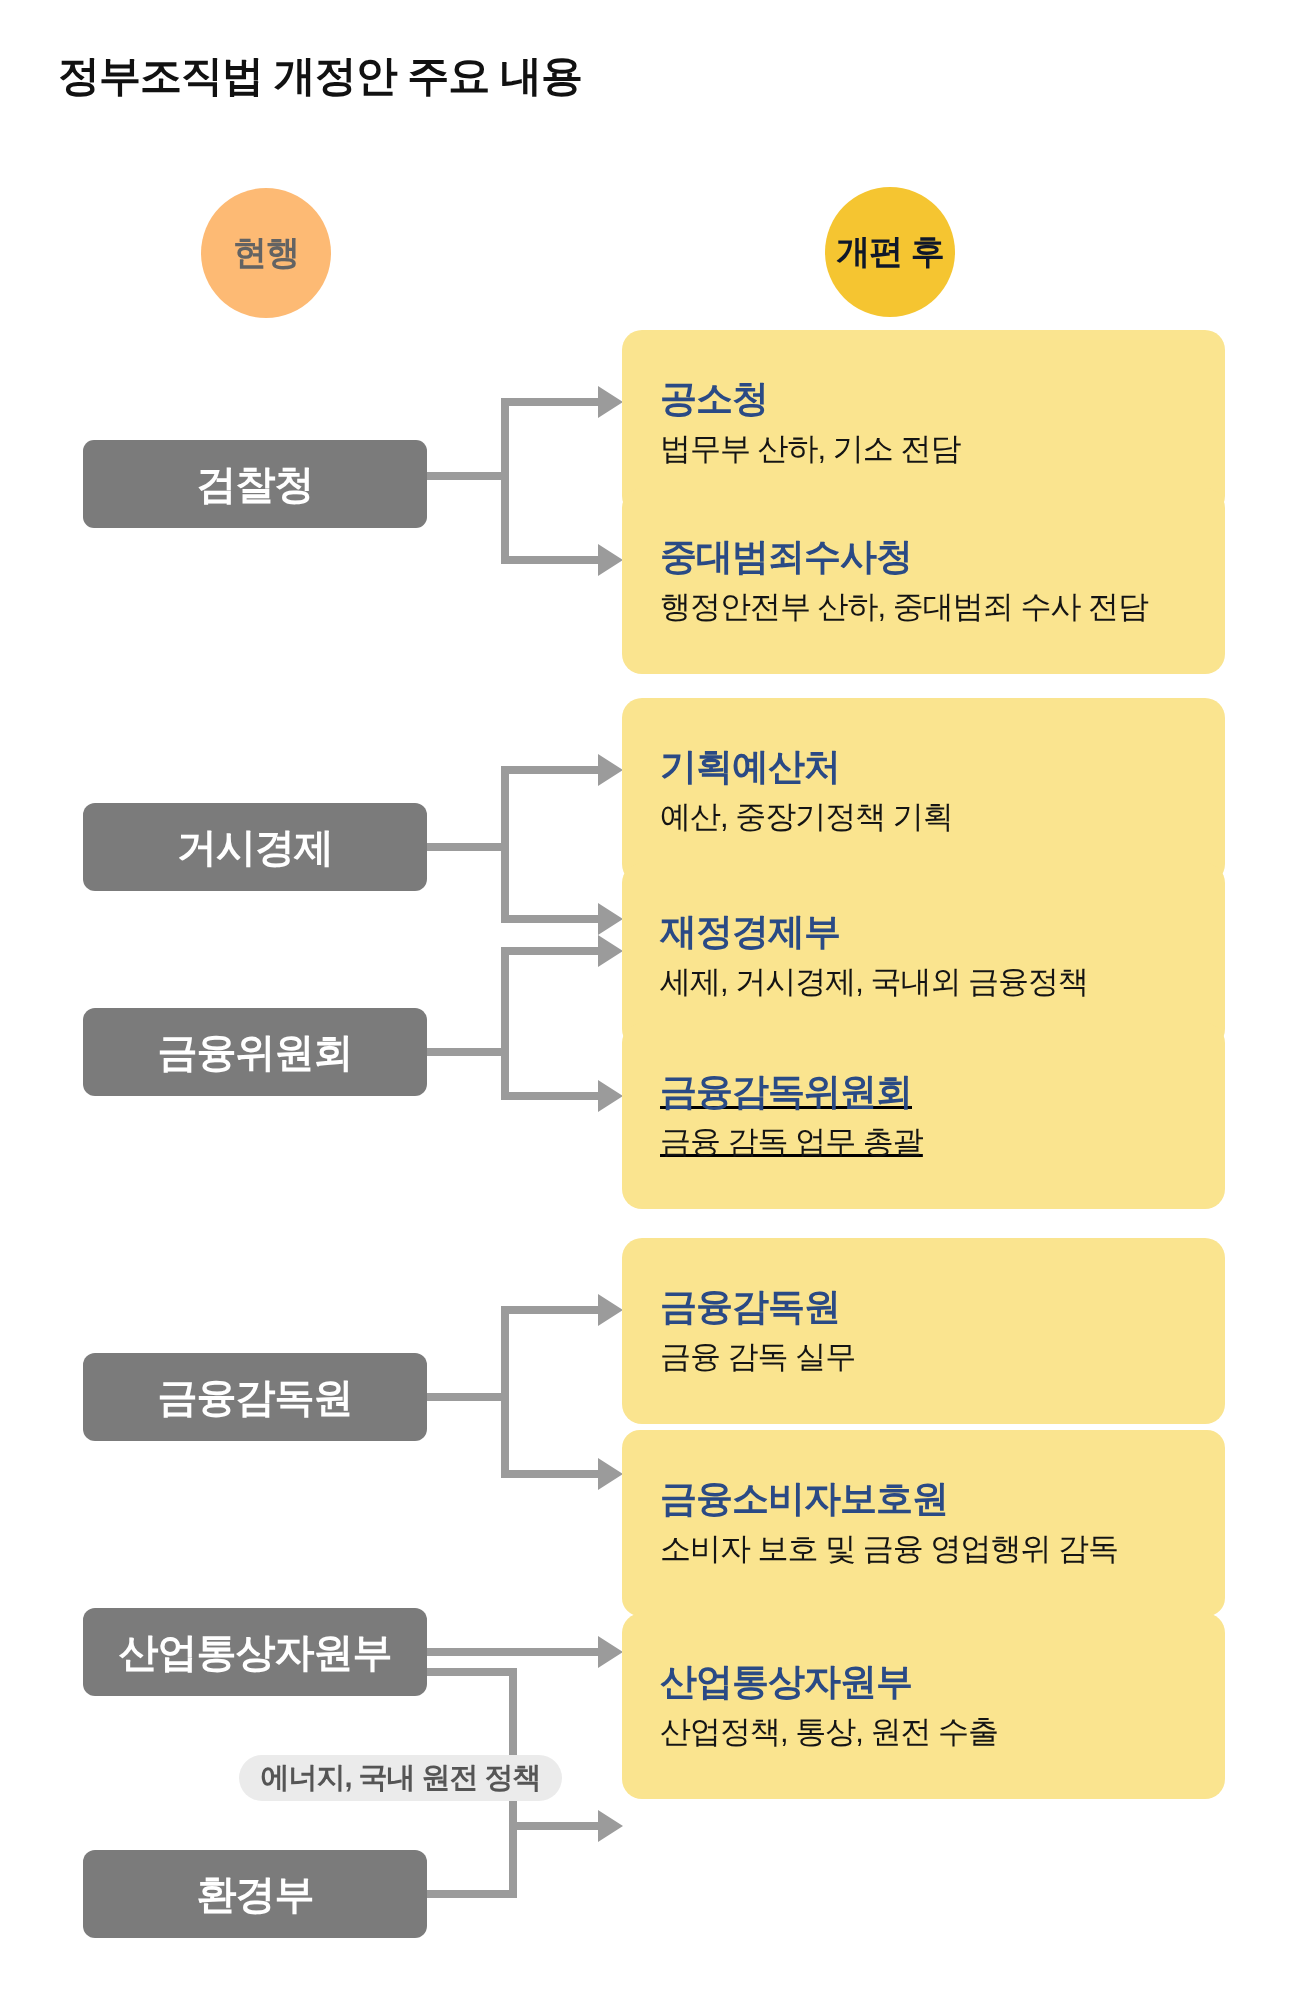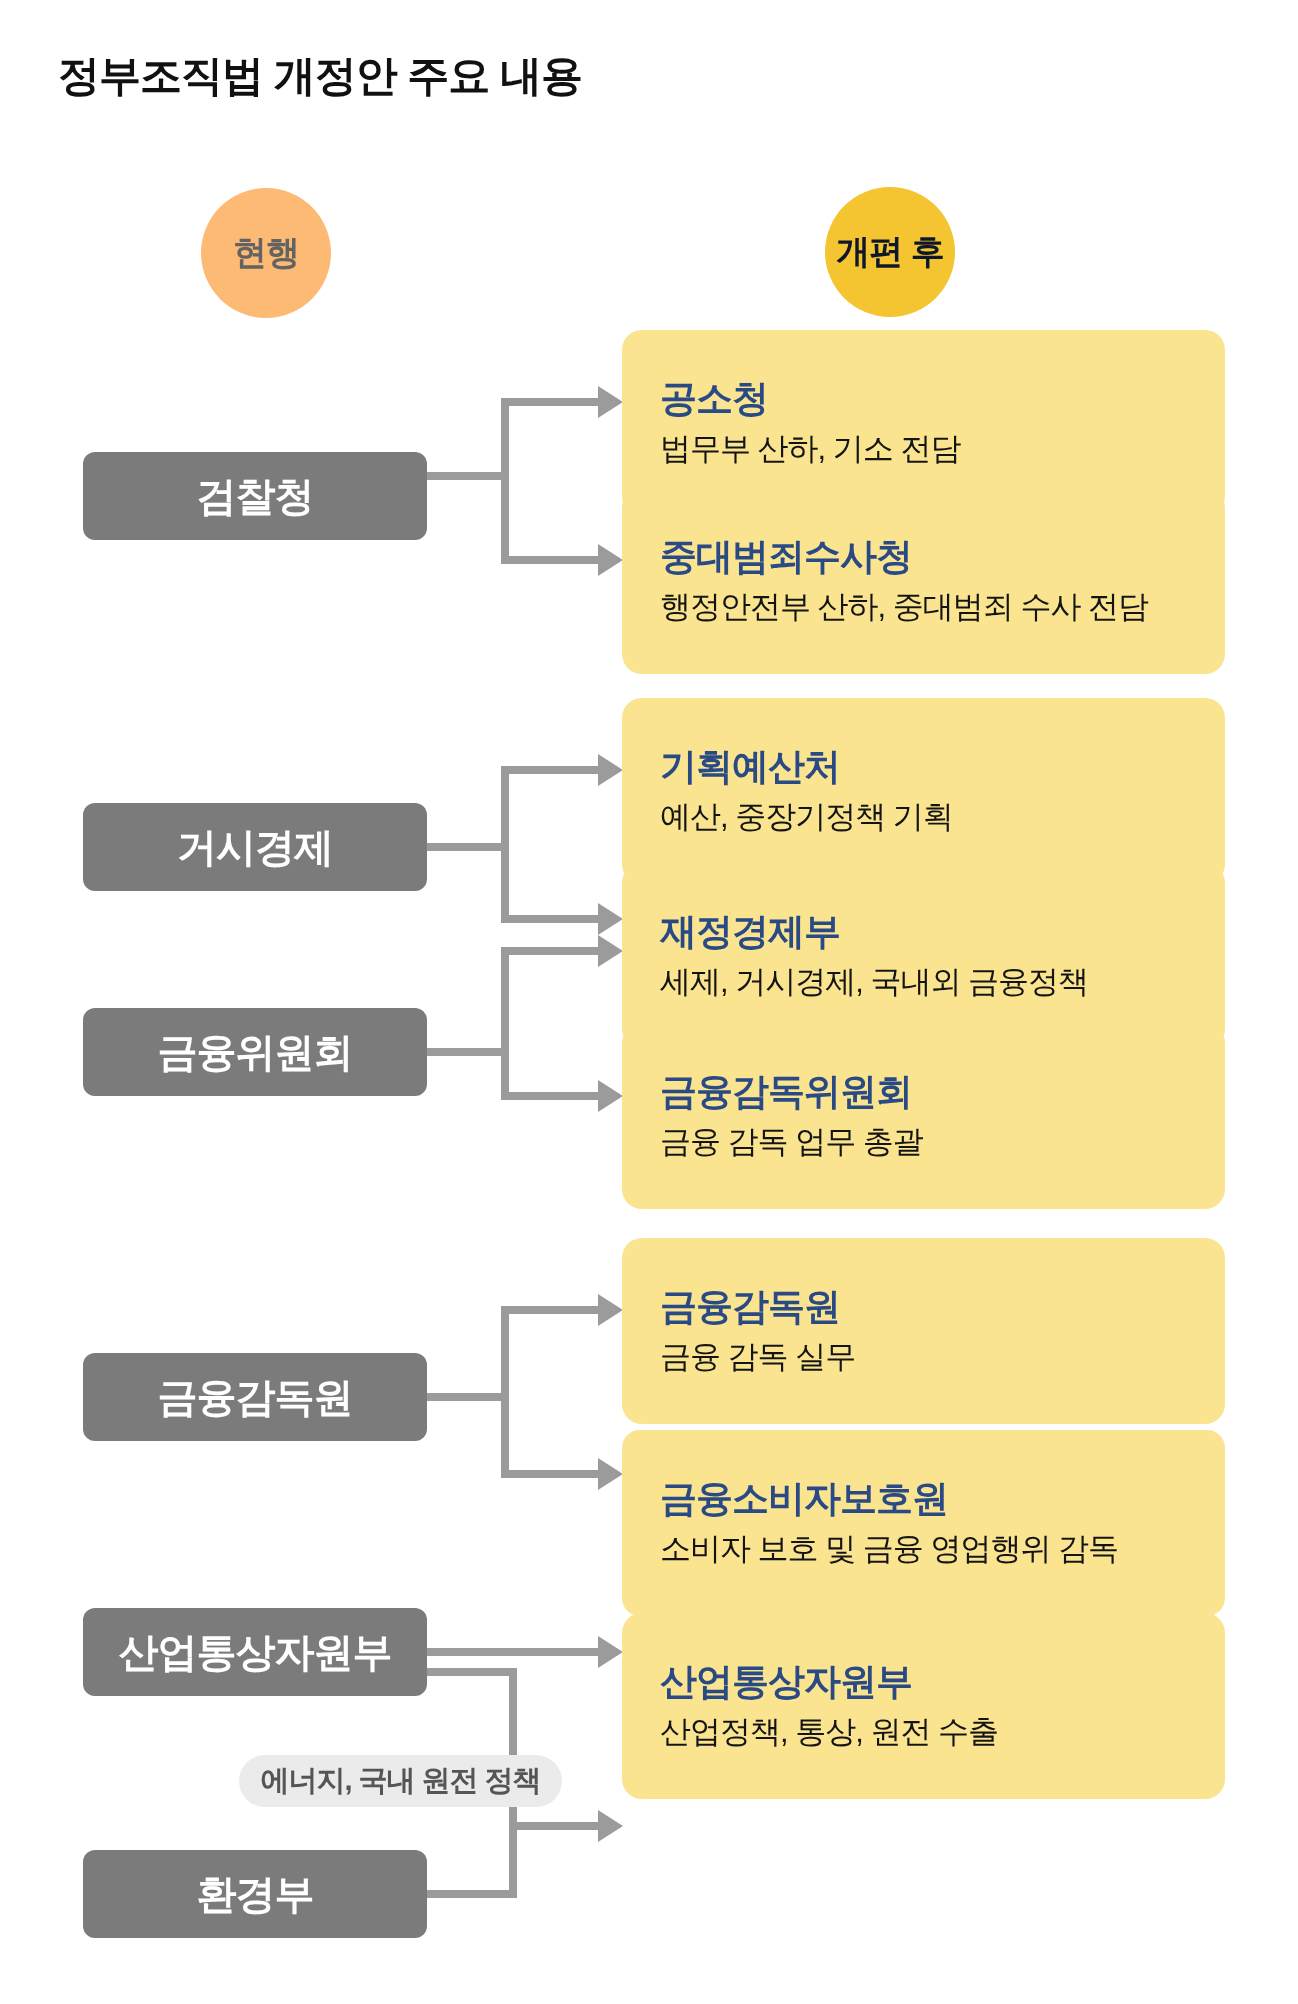--- a/index.html
+++ b/index.html
@@ -39,21 +39,21 @@
   .h-line,.v-line{background:#9b9b9b;}
   .h-line{height:8px;}
   .v-line{width:8px;}
   .arrow{
     width:0;height:0;
     border-top:16px solid transparent;border-bottom:16px solid transparent;
     border-left:25px solid #9b9b9b;
   }
   
   #pill{
-    left:239px;top:1755px;width:323px;height:52px;border-radius:29px;background:#ebebeb;
+    left:239px;top:1755px;width:323px;height:46px;border-radius:29px;background:#ebebeb;
     display:flex;align-items:center;justify-content:center;
     font-size:29px;font-weight:600;color:#555555;letter-spacing:-1px;z-index:5;
   }
 </style>
 </head>
 <body>
 
 <div id="canvas">
 
   <div class="abs" id="page-title">정부조직법 개정안 주요 내용</div>
@@ -99,21 +99,21 @@
   <div class="abs h-line" style="left:427px;top:1668px;width:86px;"></div>
   <div class="abs v-line" style="left:509px;top:1668px;height:230px;"></div>
   <div class="abs h-line" style="left:427px;top:1890px;width:82px;"></div>
   <div class="abs h-line" style="left:509px;top:1822px;width:89px;"></div>
   <div class="abs arrow" style="left:598px;top:1810px;"></div>
 
   <div class="abs" id="pill">
     <span>에너지, 국내 원전 정책</span>
   </div>
 
-  <div class="abs gbox" style="top:452px;">
+  <div class="abs gbox" style="top:440px;border-radius:11px;">
     <span>검찰청</span>
   </div>
   <div class="abs gbox" style="top:803px;">
     <span>거시경제</span>
   </div>
   <div class="abs gbox" style="top:1008px;">
     <span>금융위원회</span>
   </div>
   <div class="abs gbox" style="top:1353px;">
     <span>금융감독원</span>
@@ -134,21 +134,21 @@
     <div class="desc">행정안전부 산하, 중대범죄 수사 전담</div>
   </div>
   <div class="abs ybox" style="top:698px;">
     <div class="ttl">기획예산처</div>
     <div class="desc">예산, 중장기정책 기획</div>
   </div>
   <div class="abs ybox" style="top:863px;">
     <div class="ttl">재정경제부</div>
     <div class="desc">세제, 거시경제, 국내외 금융정책</div>
   </div>
-  <div class="abs ybox" style="top:1023px;">
+  <div class="abs ybox" style="top:1023px;text-decoration:underline;">
     <div class="ttl">금융감독위원회</div>
     <div class="desc">금융 감독 업무 총괄</div>
   </div>
   <div class="abs ybox" style="top:1238px;">
     <div class="ttl">금융감독원</div>
     <div class="desc">금융 감독 실무</div>
   </div>
   <div class="abs ybox" style="top:1430px;border-radius:18px;">
     <div class="ttl">금융소비자보호원</div>
     <div class="desc">소비자 보호 및 금융 영업행위 감독</div>

